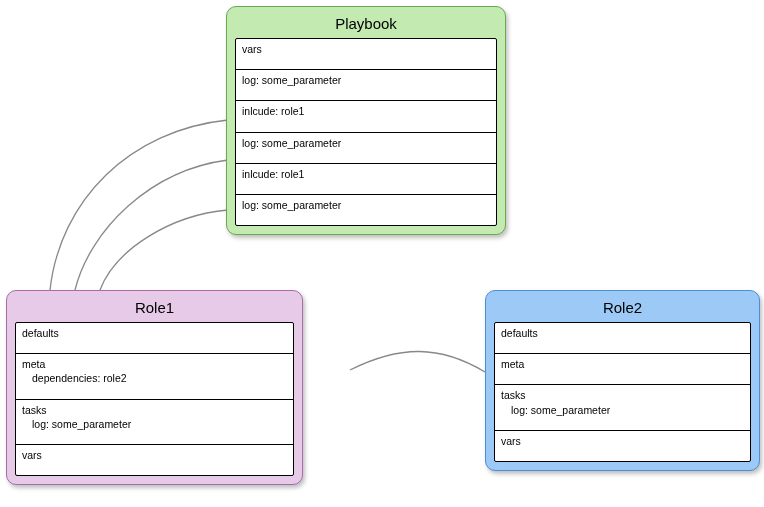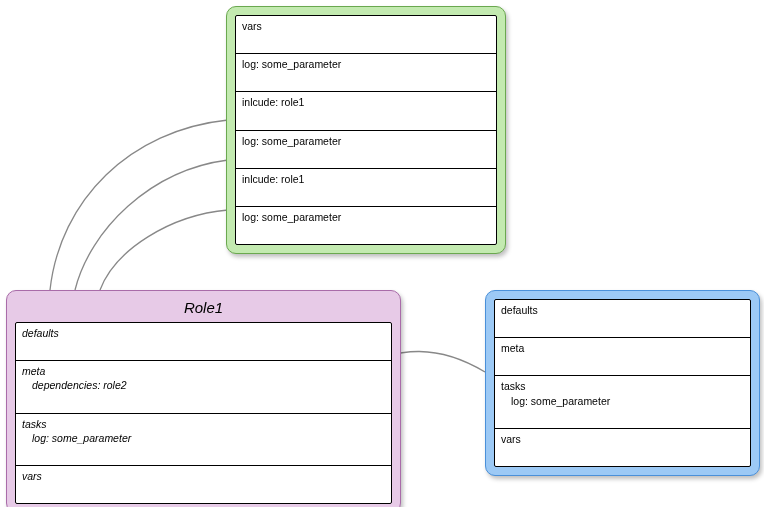--- a/index.html
+++ b/index.html
@@ -43,39 +43,40 @@
     margin: 0 0 6px 0;
     font-weight: 400;
   }
   .inner {
     background: #fff;
     border: 1px solid #000;
     border-radius: 2px;
   }
   .cell {
     border-bottom: 1px solid #000;
-    padding: 3px 6px 20px 6px;
+    padding: 3px 6px 13px 6px;
     font-size: 10.5px;
     line-height: 1.35;
   }
   .cell:last-child { border-bottom: none; }
   .indent { display: block; padding-left: 10px; }
   .indent2 { display: block; padding-left: 20px; }
 </style>
 </head>
 <body>
 
 <svg class="connectors">
   <path d="M 228 120 C 130 130, 60 200, 50 290" stroke="#888" stroke-width="1.3" fill="none"></path>
   <path d="M 228 160 C 150 170, 90 230, 75 290" stroke="#888" stroke-width="1.3" fill="none"></path>
   <path d="M 228 210 C 170 215, 115 250, 100 290" stroke="#888" stroke-width="1.3" fill="none"></path>
   <path d="M 350 370 C 400 345, 440 345, 485 372" stroke="#888" stroke-width="1.3" fill="none"></path>
 </svg>
 
 <div class="box playbook" style="left:226px; top:6px; width:280px;">
+  <div class="box-title">Playbook</div>
   <div class="inner">
     <div class="cell">
       <span>vars</span>
     </div>
     <div class="cell">
       <span>log: some_parameter</span>
     </div>
     <div class="cell">
       <span>inlcude: role1</span>
     </div>
@@ -84,41 +85,42 @@
     </div>
     <div class="cell">
       <span>inlcude: role1</span>
     </div>
     <div class="cell">
       <span>log: some_parameter</span>
     </div>
   </div>
 </div>
 
-<div class="box role1" style="left:6px; top:290px; width:395px;font-style:italic;">
+<div class="box role1" style="left:6px; top:290px; width:297px;">
   <div class="box-title">Role1</div>
   <div class="inner">
     <div class="cell">
       <span>defaults</span>
     </div>
     <div class="cell">
       <span>meta</span>
       <span class="indent">dependencies: role2</span>
     </div>
     <div class="cell">
       <span>tasks</span>
       <span class="indent">log: some_parameter</span>
     </div>
     <div class="cell">
       <span>vars</span>
     </div>
   </div>
 </div>
 
 <div class="box role2" style="left:485px; top:290px; width:275px;">
+  <div class="box-title">Role2</div>
   <div class="inner">
     <div class="cell">
       <span>defaults</span>
     </div>
     <div class="cell">
       <span>meta</span>
     </div>
     <div class="cell">
       <span>tasks</span>
       <span class="indent">log: some_parameter</span>

